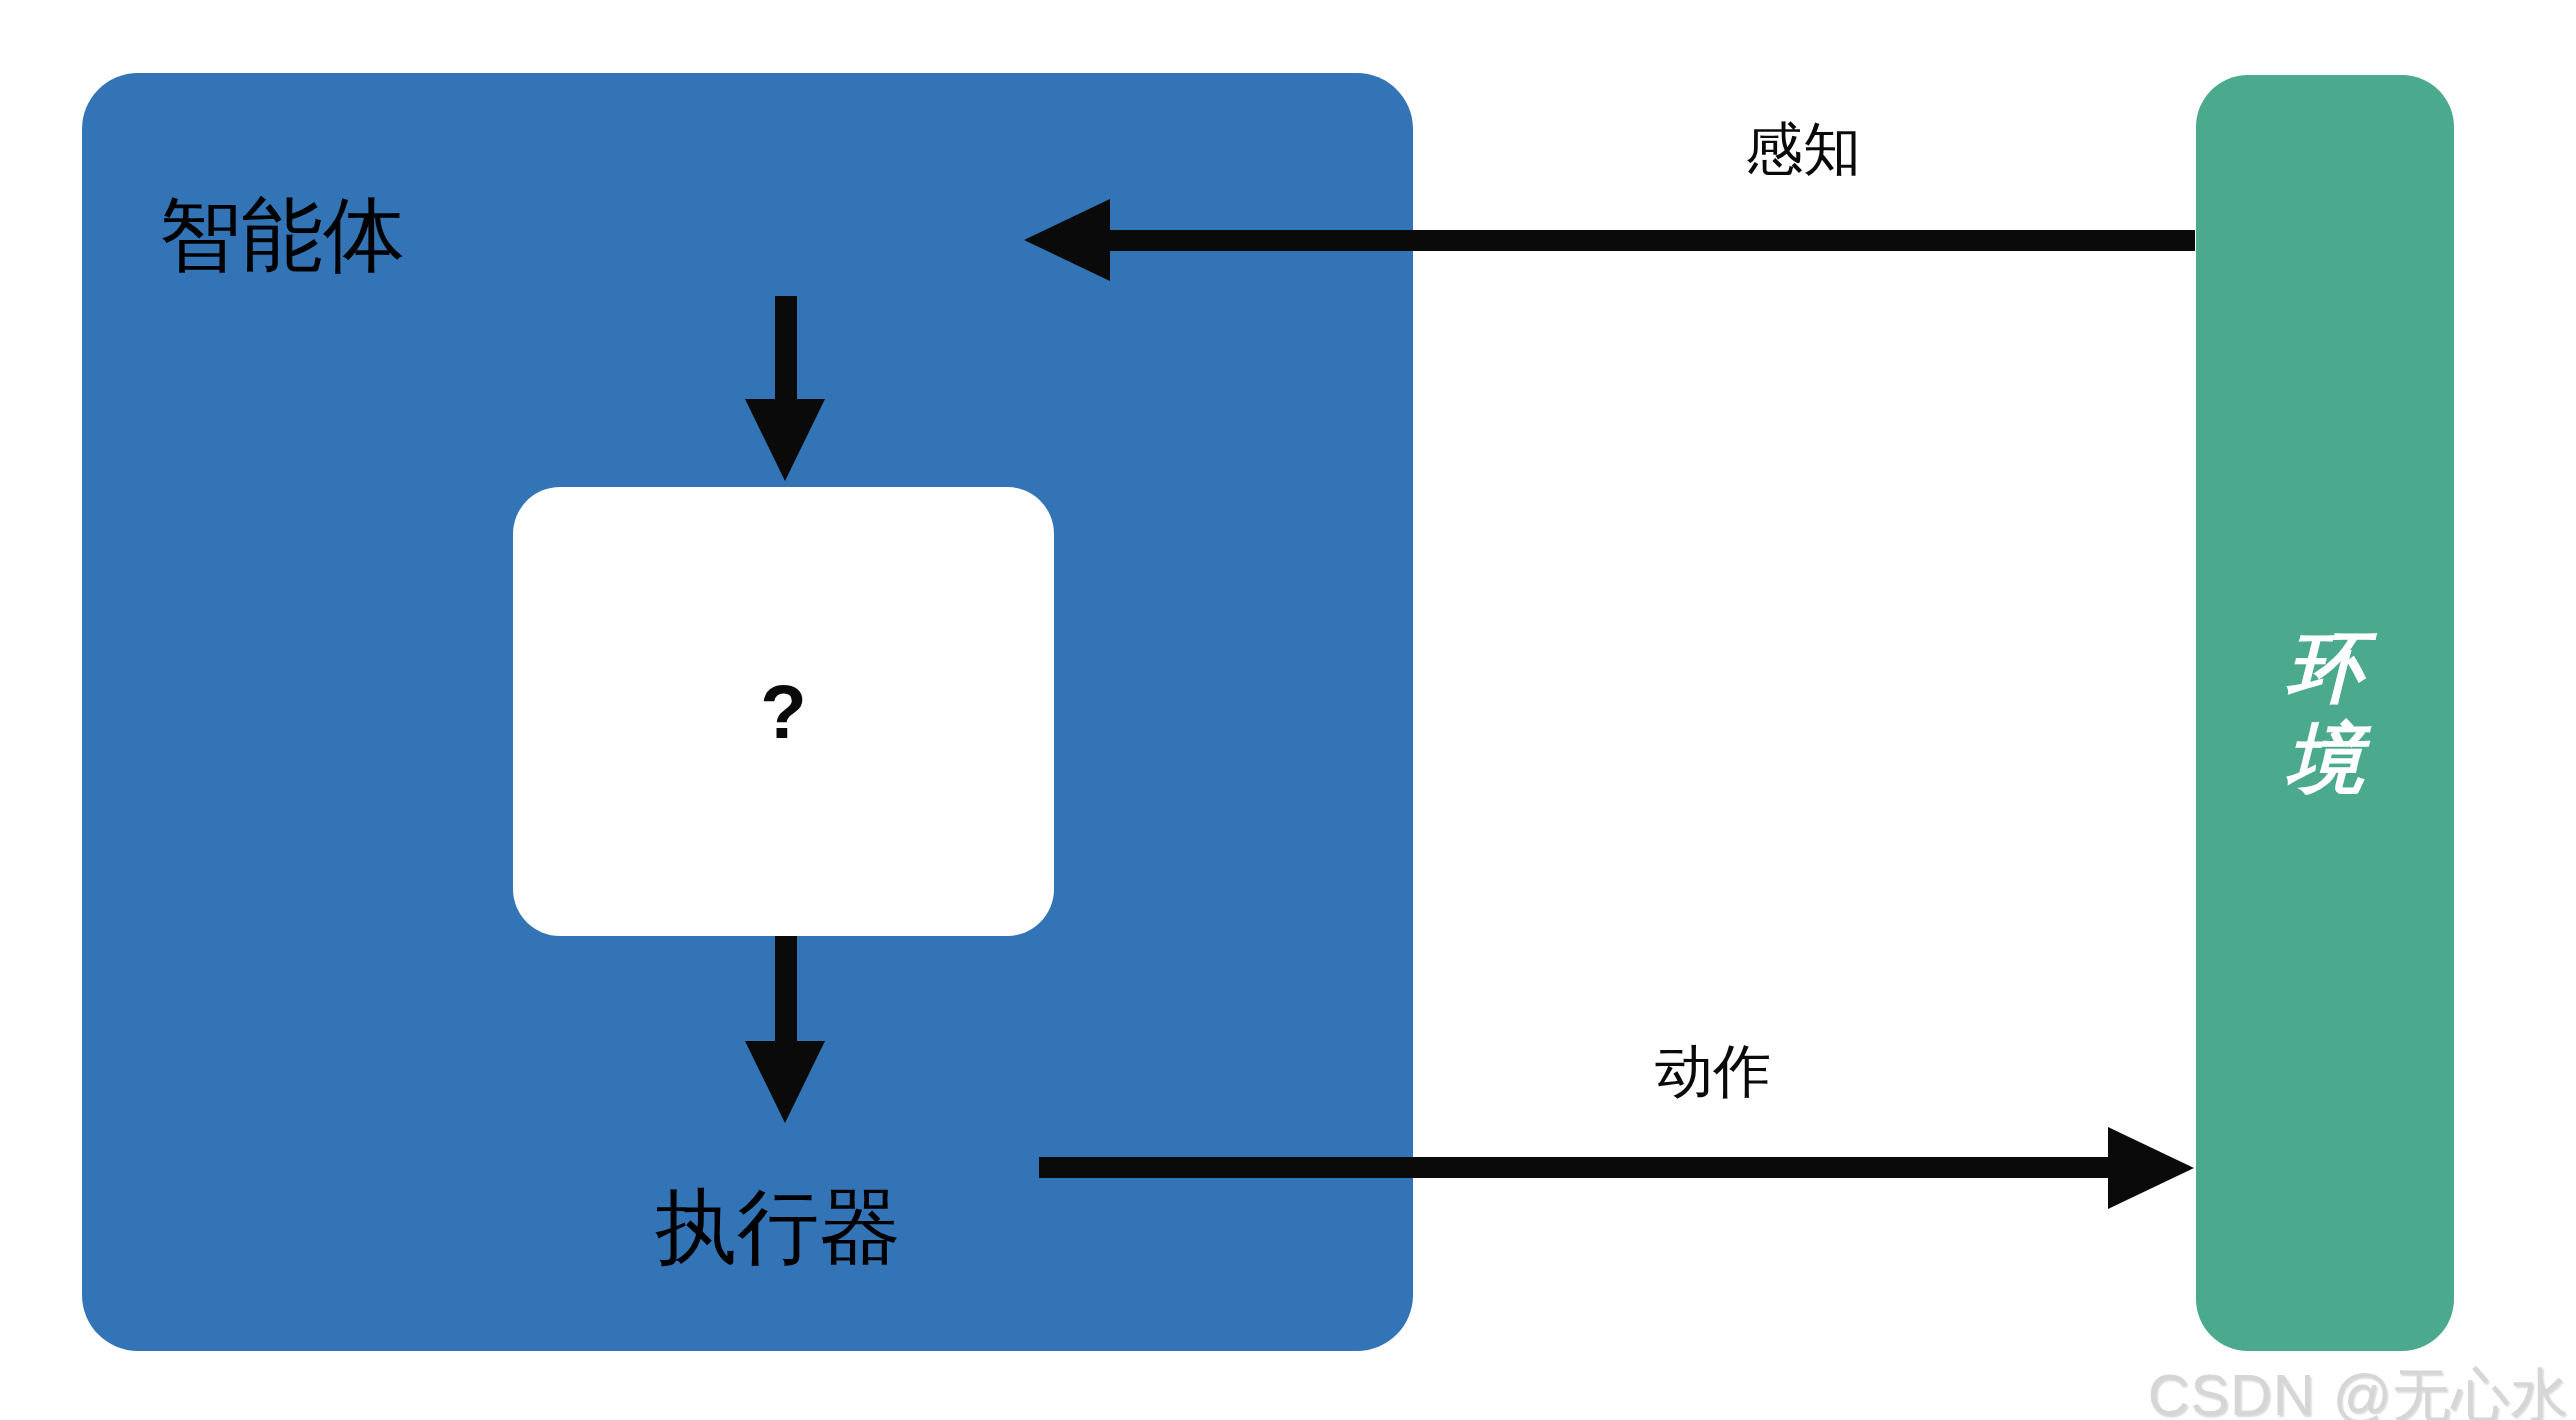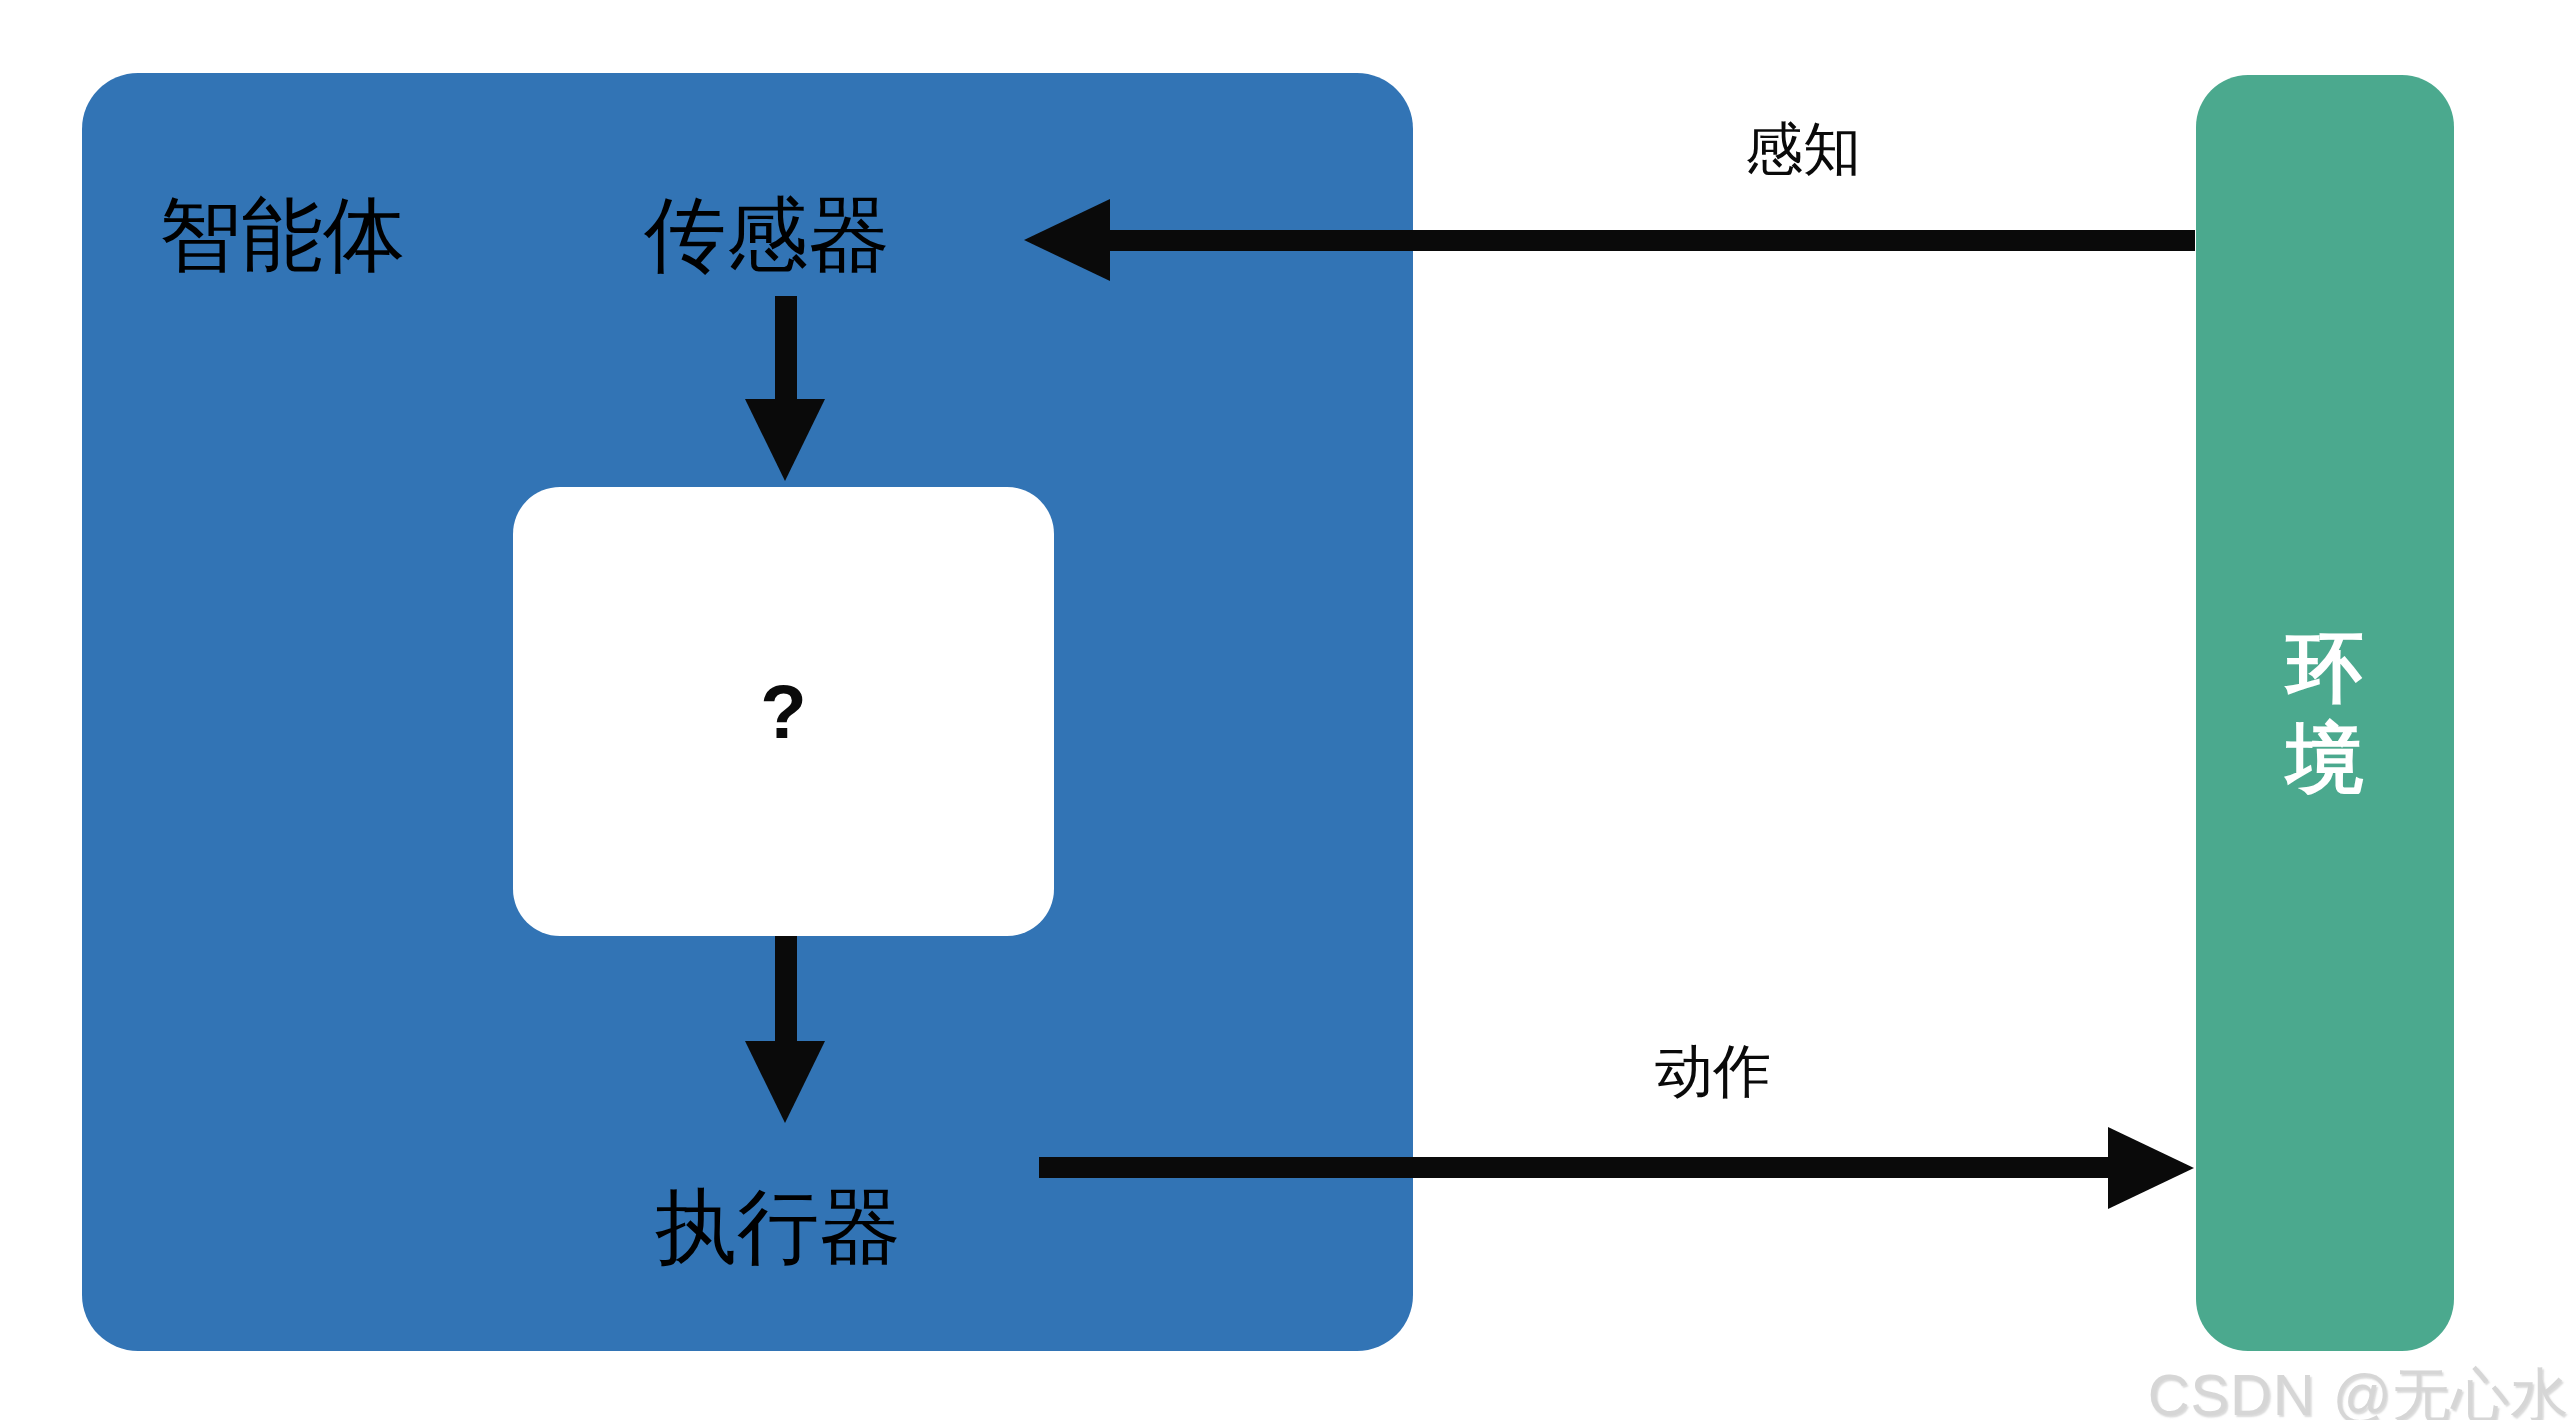--- a/index.html
+++ b/index.html
@@ -22,20 +22,21 @@
   .env-box {
     left: 2196px; top: 75px; width: 258px; height: 1276px;
     background: var(--environment-green, #4BA98E);
     border-radius: 52px;
     display: flex; align-items: center; justify-content: center;
   }
   .env-label {
     color: #ffffff; font-size: 77px; line-height: 1.18;
     width: 1em; text-align: center; font-weight: 600;
     word-break: break-all;
+    font-style: italic;
   }
   .policy-box {
     left: 513px; top: 487px; width: 541px; height: 449px;
     background: #ffffff; border-radius: 47px;
     display: flex; align-items: center; justify-content: center;
   }
   .policy-label { color: #0a0a0a; font-size: 76px; font-weight: 700; }
 
   
   .label { position: absolute; line-height: 1; white-space: nowrap; }
@@ -66,21 +67,20 @@
 
   <div class="abs env-box">
     <div class="env-label">环境</div>
   </div>
 
   <div class="abs policy-box">
     <div class="policy-label">?</div>
   </div>
 
   <div class="label white" style="left:159px; top:194px;">智能体</div>
-  <div class="label white center-x" style="left:767px; top:194px;">传感器</div>
   <div class="label white center-x" style="left:778px; top:1193px;font-family:Liberation Mono, monospace;">执行器</div>
 
   <div>
     <div class="label black center-x" style="left:1803px; top:120px;">感知</div>
     <div class="arrow-line" style="left:1103px; top:230px; width:1092px; height:20.6px;"></div>
     <div class="tri tri-left" style="left:1024px; top:199px;"></div>
   </div>
 
   <div>
     <div class="label black center-x" style="left:1713px; top:1042px;">动作</div>

